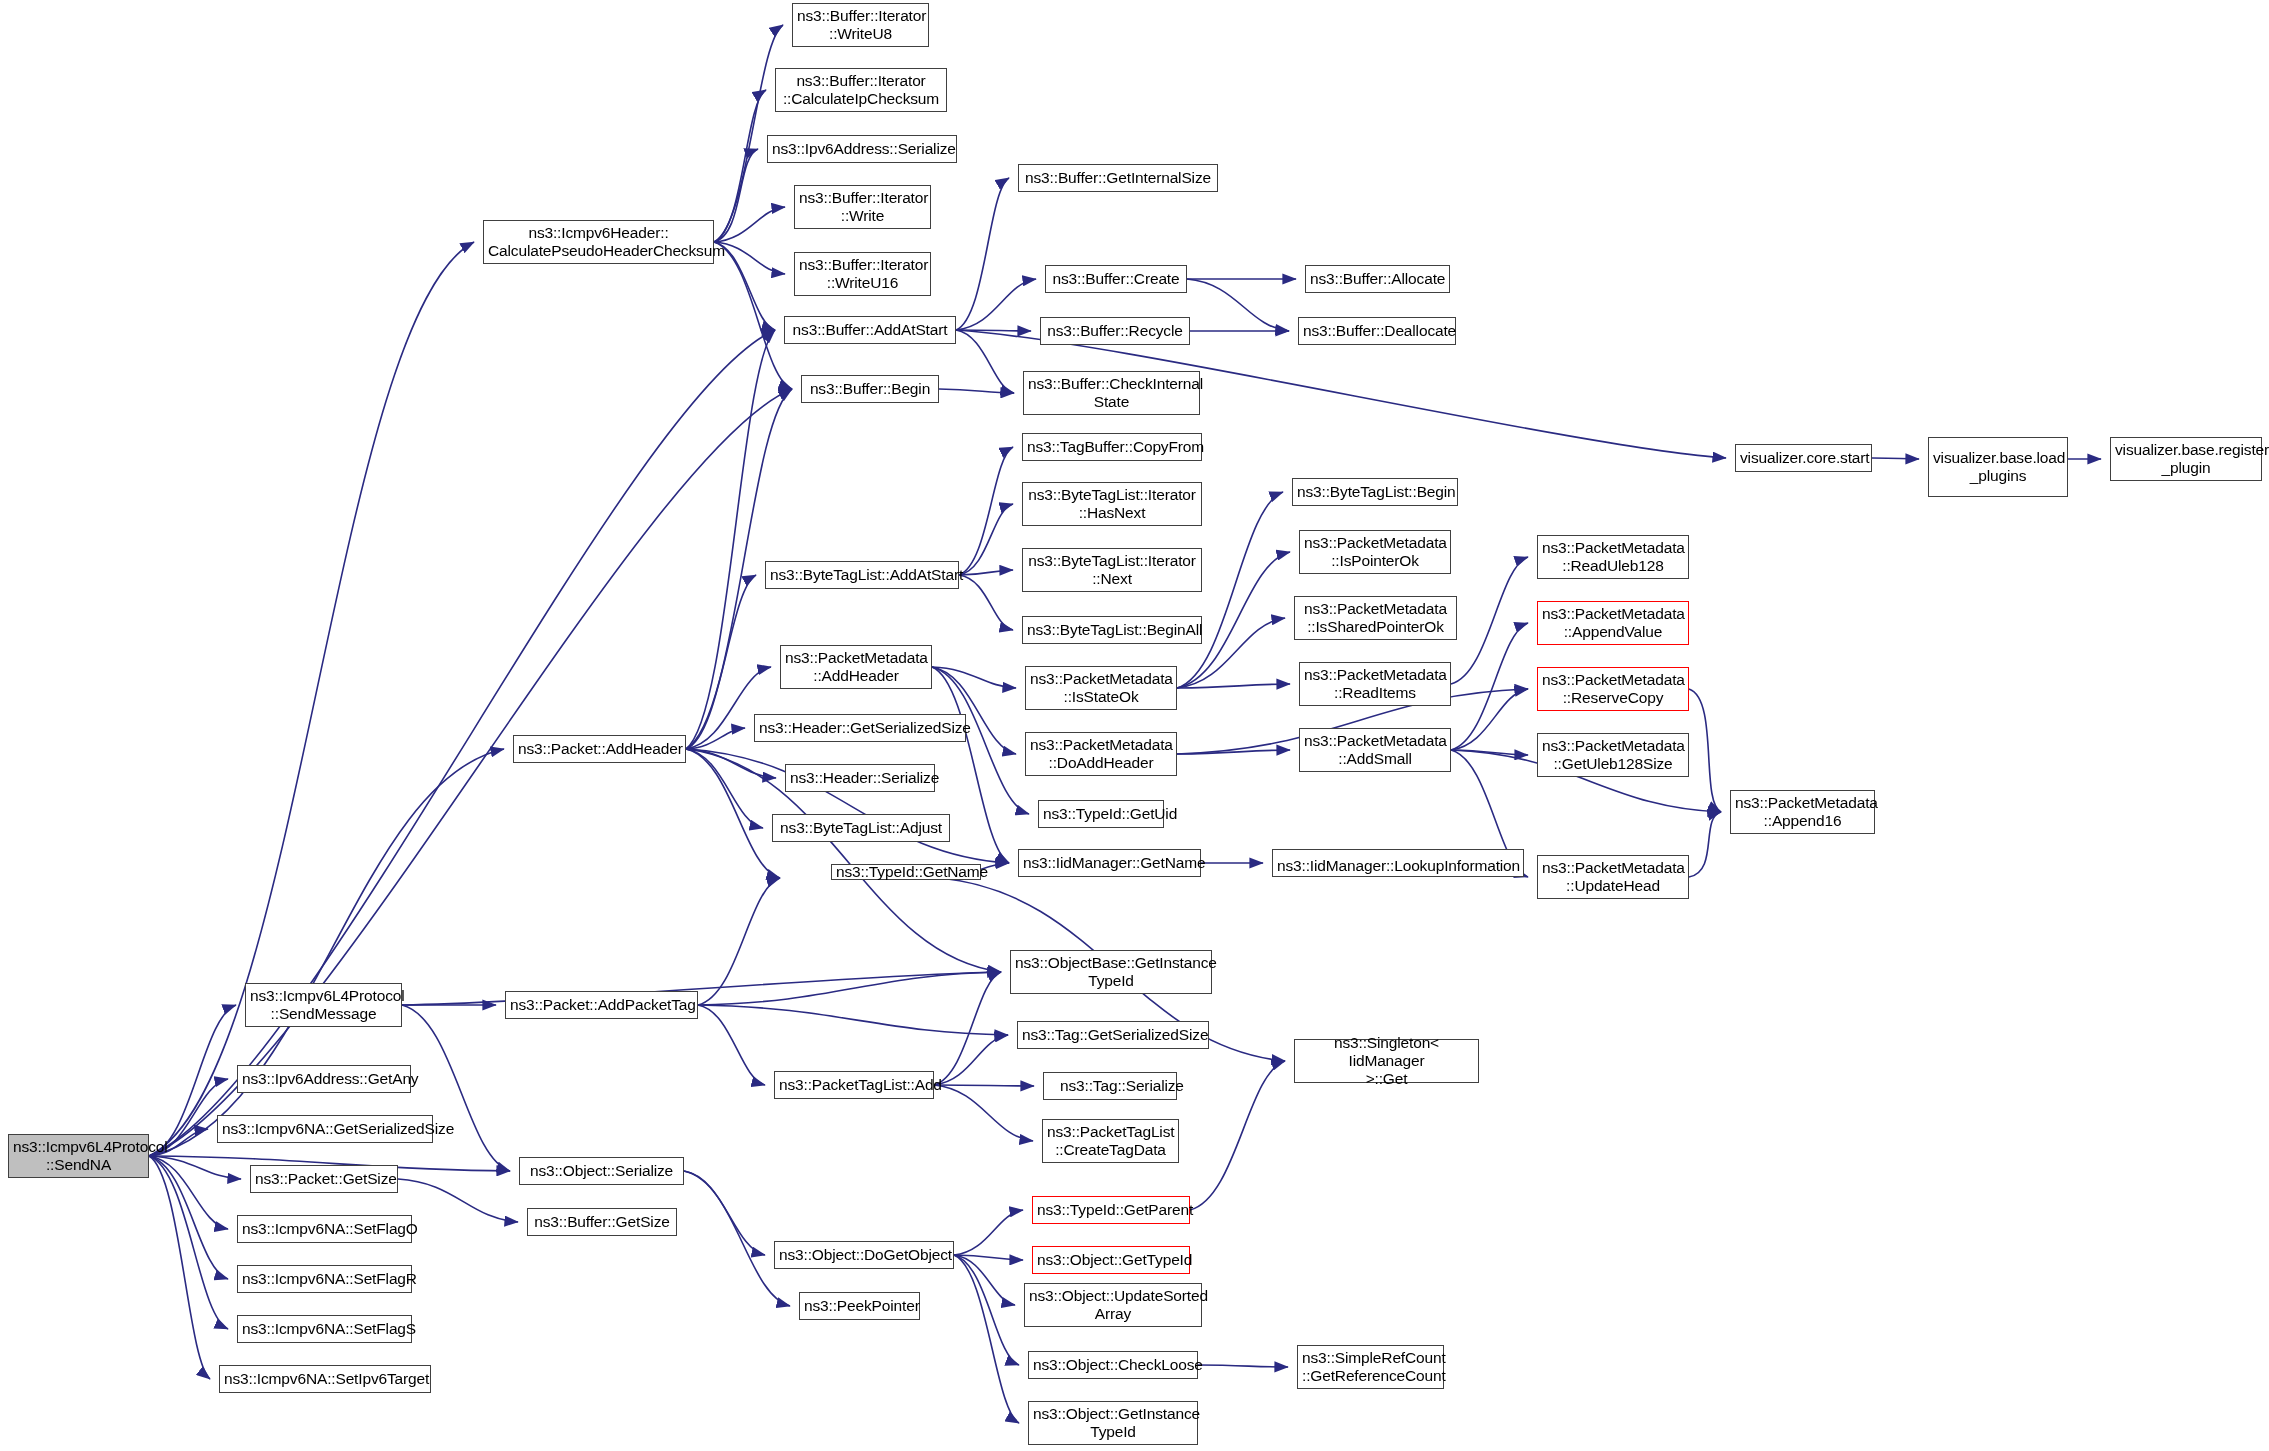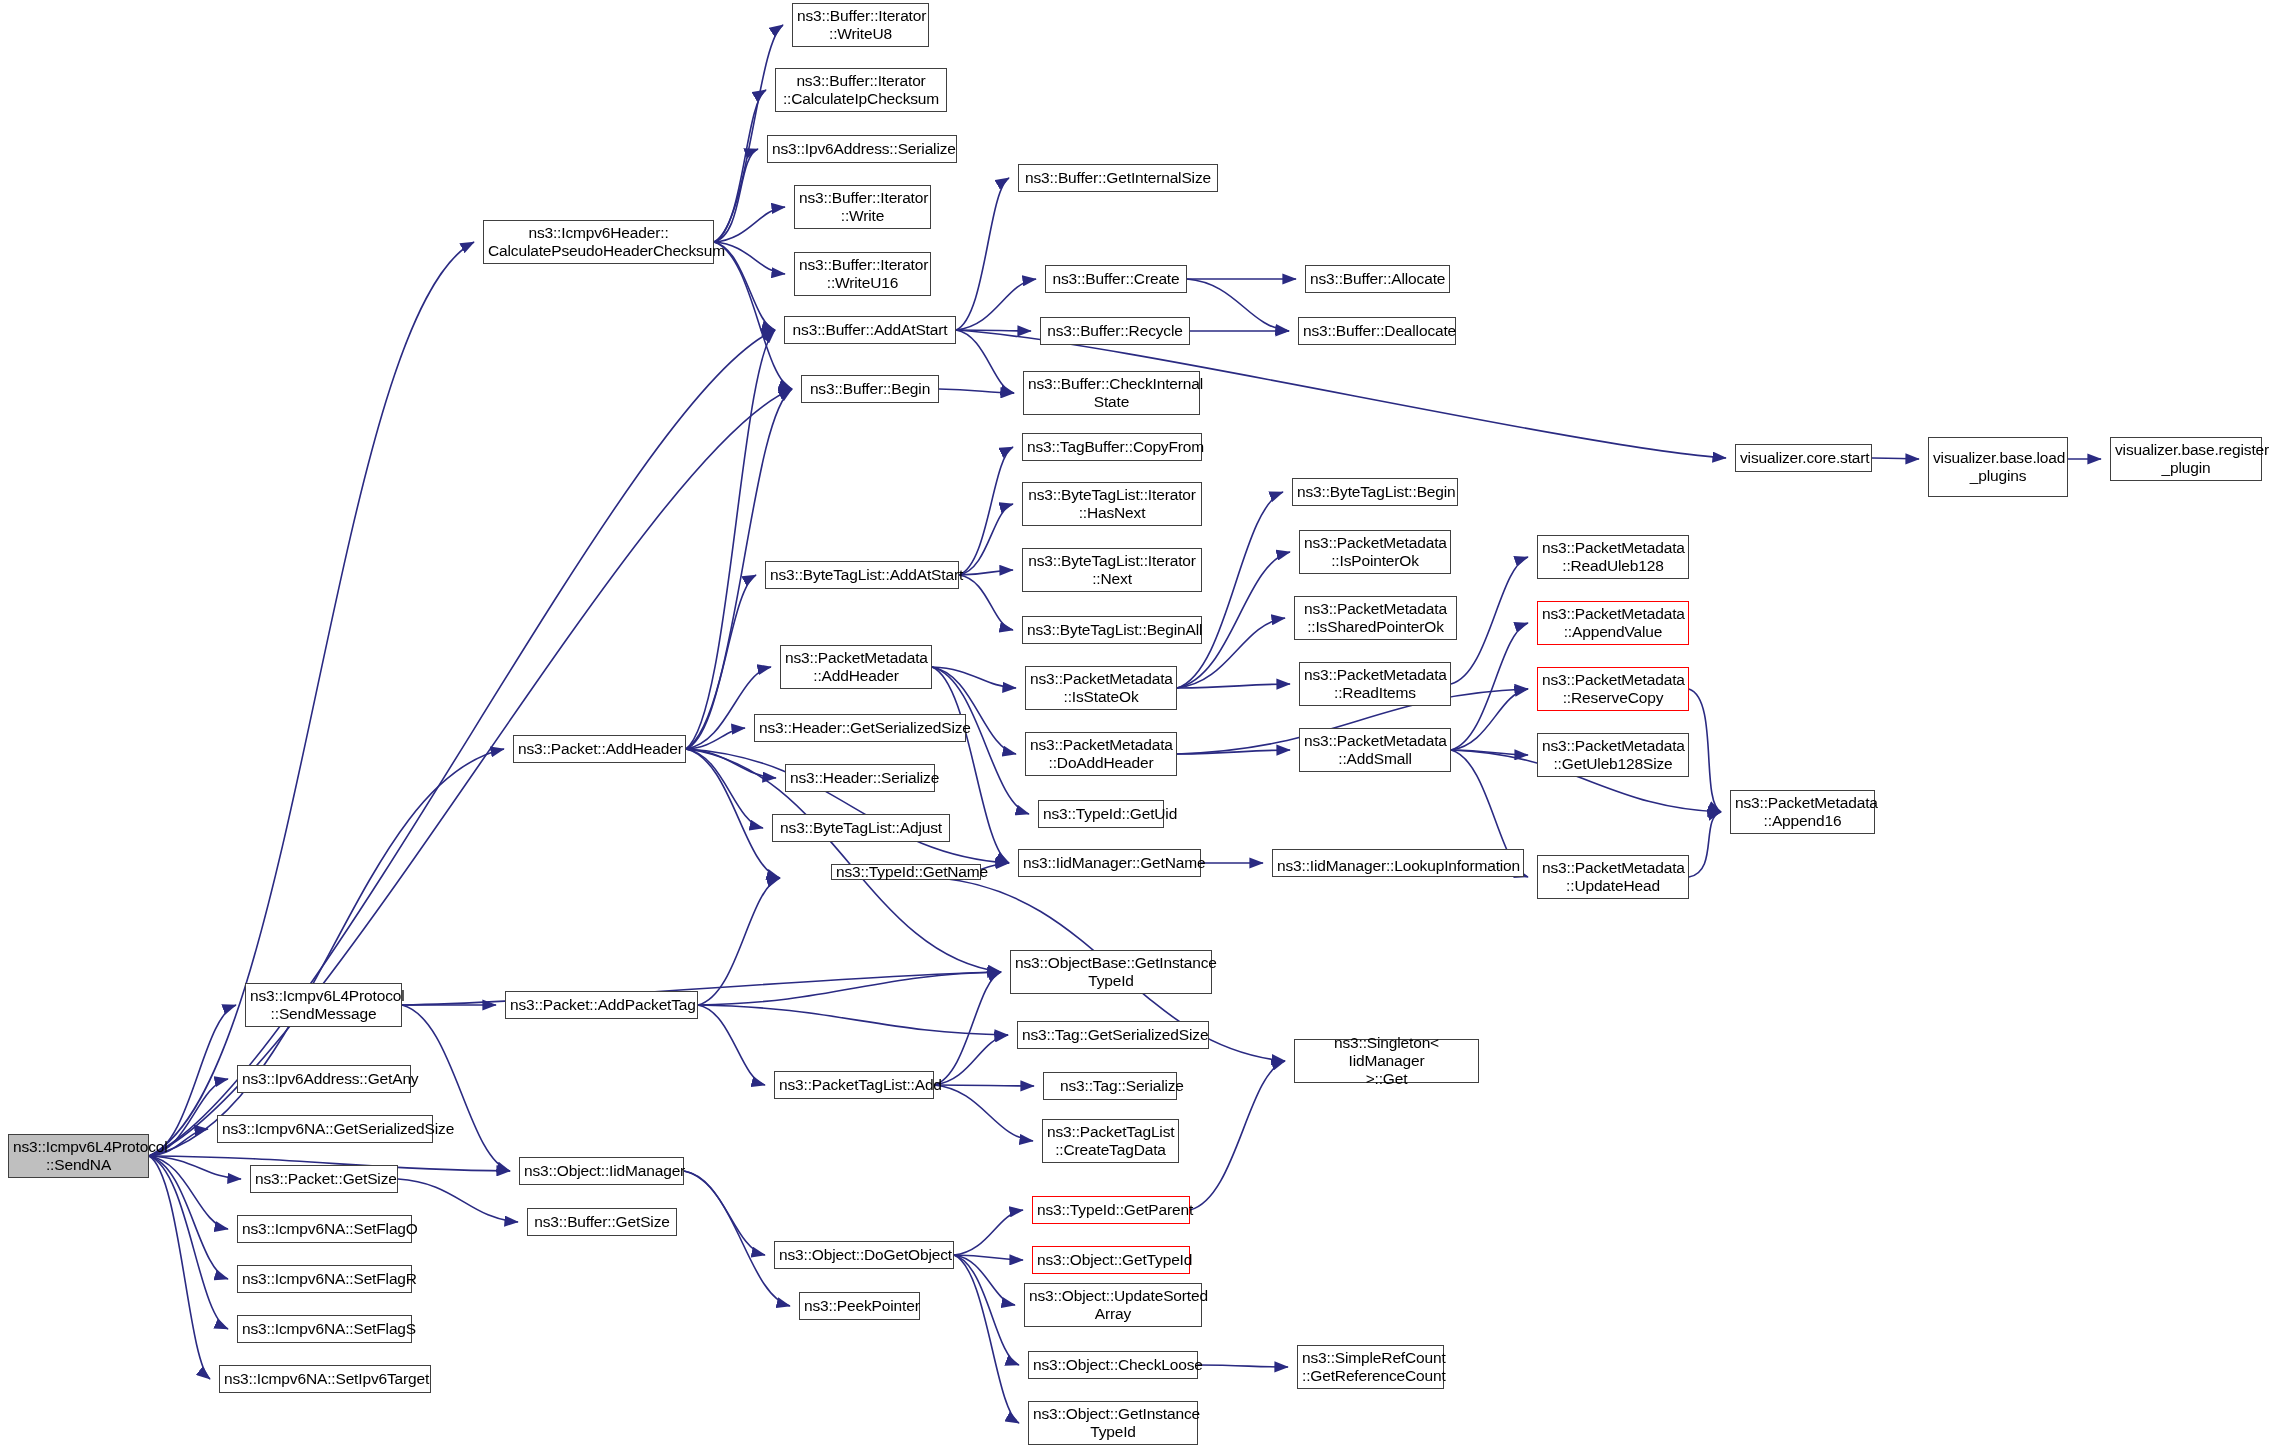--- a/index.html
+++ b/index.html
@@ -212,21 +212,21 @@
       <div class="node" style="left: 245px; top: 983px; width: 157px; height: 44px;"><span>ns3::Icmpv6L4Protocol
 ::SendMessage</span></div>
       <div class="node" style="left: 237px; top: 1065px; width: 174px; height: 28px;"><span>ns3::Ipv6Address::GetAny</span></div>
       <div class="node" style="left: 217px; top: 1115px; width: 216px; height: 28px;"><span>ns3::Icmpv6NA::GetSerializedSize</span></div>
       <div class="node" style="left: 250px; top: 1165px; width: 148px; height: 28px;"><span>ns3::Packet::GetSize</span></div>
       <div class="node" style="left: 237px; top: 1215px; width: 175px; height: 28px;"><span>ns3::Icmpv6NA::SetFlagO</span></div>
       <div class="node" style="left: 237px; top: 1265px; width: 175px; height: 28px;"><span>ns3::Icmpv6NA::SetFlagR</span></div>
       <div class="node" style="left: 237px; top: 1315px; width: 175px; height: 28px;"><span>ns3::Icmpv6NA::SetFlagS</span></div>
       <div class="node" style="left: 219px; top: 1365px; width: 212px; height: 28px;"><span>ns3::Icmpv6NA::SetIpv6Target</span></div>
       <div class="node" style="left: 505px; top: 991px; width: 193px; height: 28px;"><span>ns3::Packet::AddPacketTag</span></div>
-      <div class="node" style="left: 519px; top: 1157px; width: 165px; height: 28px;"><span>ns3::Object::IidManager</span></div>
+      <div class="node" style="left: 519px; top: 1157px; width: 165px; height: 28px;"><span>ns3::Object::Serialize</span></div>
       <div class="node" style="left: 527px; top: 1208px; width: 150px; height: 28px;"><span>ns3::Buffer::GetSize</span></div>
       <div class="node" style="left: 774px; top: 1071px; width: 160px; height: 28px;"><span>ns3::PacketTagList::Add</span></div>
       <div class="node" style="left: 1010px; top: 950px; width: 202px; height: 44px;"><span>ns3::ObjectBase::GetInstance
 TypeId</span></div>
       <div class="node" style="left: 1017px; top: 1021px; width: 192px; height: 28px;"><span>ns3::Tag::GetSerializedSize</span></div>
       <div class="node" style="left: 1043px; top: 1072px; width: 134px; height: 28px; padding-left: 16px;"><span>ns3::Tag::Serialize</span></div>
       <div class="node" style="left: 1042px; top: 1119px; width: 137px; height: 44px;"><span>ns3::PacketTagList
 ::CreateTagData</span></div>
       <div class="node hl" style="left: 1032px; top: 1196px; width: 158px; height: 28px;"><span>ns3::TypeId::GetParent</span></div>
       <div class="node" style="left: 1294px; top: 1039px; width: 185px; height: 44px;"><span>ns3::Singleton&lt; IidManager

